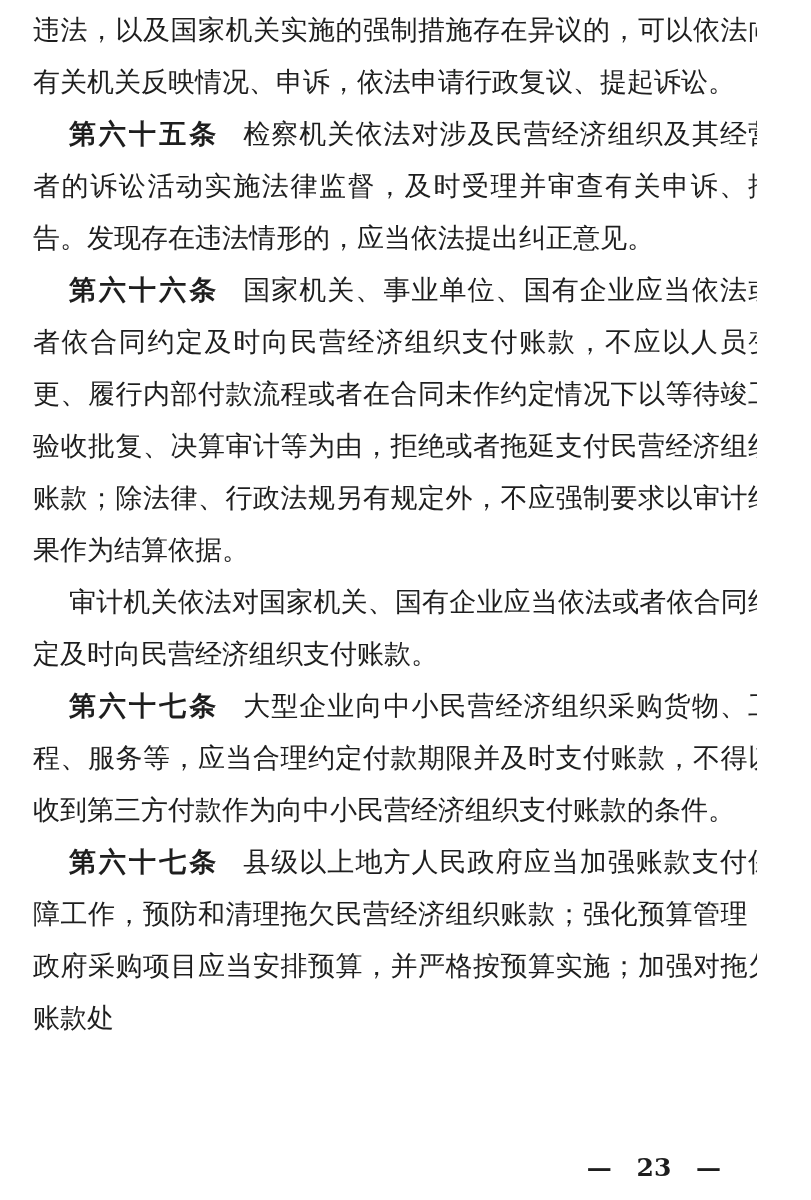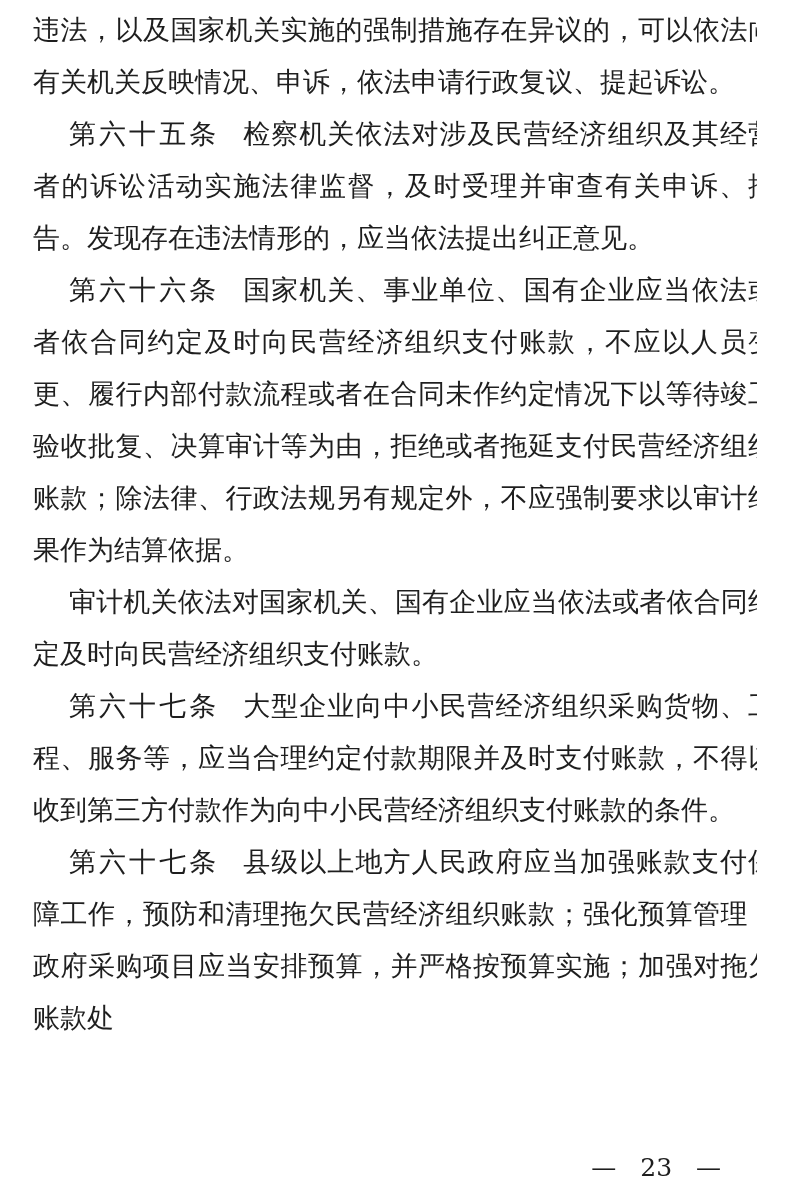--- a/index.html
+++ b/index.html
@@ -30,35 +30,36 @@
   }
   .content p {
     margin: 0;
     padding: 0;
     text-indent: 36px;
   }
   .content p.no-indent {
     text-indent: 0;
   }
   .art-no {
-    font-weight: 400;
+    font-weight: 700;
     font-family: "DejaVu Sans", sans-serif;
     letter-spacing: 2px;
     margin-right: 24px;
   }
   .page-number {
     position: absolute;
     right: 36px;
     top: 1150px;
     height: 36px;
     line-height: 36px;
     font-size: 25px;
     color: #1e1e1e;
     word-spacing: 16px;
     font-family: "DejaVu Serif", serif;
+    font-weight: bold;
   }
 </style>
 </head>
 <body>
 
 <div class="page">
   <div class="content">
 
     <p class="no-indent"><span>违法，以及国家机关实施的强制措施存在异议的，可以依法向有关机关反映情况、申诉，依法申请行政复议、提起诉讼。</span></p>
 

